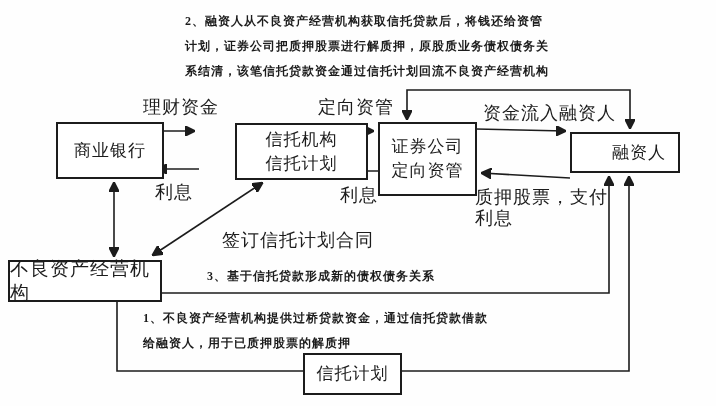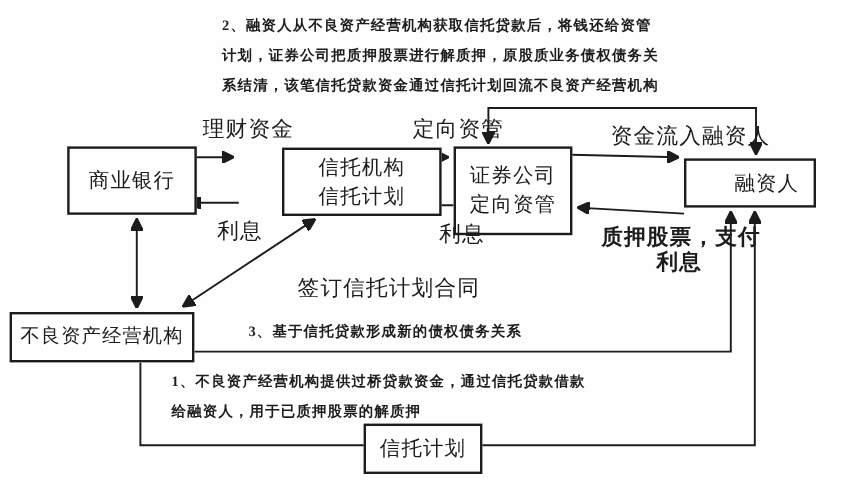--- a/index.html
+++ b/index.html
@@ -7,23 +7,23 @@
     position:relative;width:716px;height:406px;background:#fefefe;
     font-family:"Liberation Serif","DejaVu Serif",serif;color:#1c1c1c;overflow:hidden;
   }
   svg.wires{position:absolute;left:0;top:0;width:716px;height:406px;z-index:1;}
   svg.wires *{stroke:#1c1c1c;}
   .box{
     position:absolute;border:2px solid #1c1c1c;background:#ffffff;z-index:2;
     display:flex;flex-direction:column;align-items:center;justify-content:center;
     font-size:17px;line-height:24px;font-weight:500;letter-spacing:1px;box-sizing:border-box;
   }
-  .lbl{position:absolute;z-index:2;font-size:18px;white-space:nowrap;letter-spacing:1px;margin-left:26px;}
+  .lbl{position:absolute;z-index:2;font-size:18px;white-space:nowrap;letter-spacing:1px;}
   .note{position:absolute;z-index:2;font-size:12px;font-weight:bold;line-height:25px;letter-spacing:1px;}
-  .pledge{width:130px;text-align:center;line-height:21px;font-weight:bold;}
+  .pledge{width:130px;text-align:left;line-height:21px;}
 </style>
 </head>
 <body>
 
 <div class="canvas">
 
   <svg class="wires" viewBox="0 0 716 406" fill="none" stroke-width="1.6" stroke-linejoin="miter">
     <defs>
       <marker id="ah" viewBox="0 0 10 10" refX="9" refY="5" markerWidth="6.5" markerHeight="6.5" orient="auto-start-reverse">
         <path d="M0,0 L10,5 L0,10 z" fill="#1c1c1c" stroke="none"></path>
@@ -54,21 +54,21 @@
 
   <div class="box" style="left:378px;top:122px;width:99px;height:74px;">
     <span>证券公司</span>
     <span>定向资管</span>
   </div>
 
   <div class="box" style="left:570px;top:132px;width:110px;height:41px;padding-left:28px;">
     <span>融资人</span>
   </div>
 
-  <div class="box" style="left:8px;top:260px;width:154px;height:42px;font-size:16px;">
+  <div class="box" style="left:8px;top:260px;width:154px;height:42px;font-size:19px;">
     <span>不良资产经营机构</span>
   </div>
 
   <div class="box" style="left:303px;top:353px;width:99px;height:42px;">
     <span>信托计划</span>
   </div>
 
   <div class="lbl" style="left:143px;top:95px;">理财资金</div>
   <div class="lbl" style="left:318px;top:95px;">定向资管</div>
   <div class="lbl" style="left:483px;top:101px;">资金流入融资人</div>

